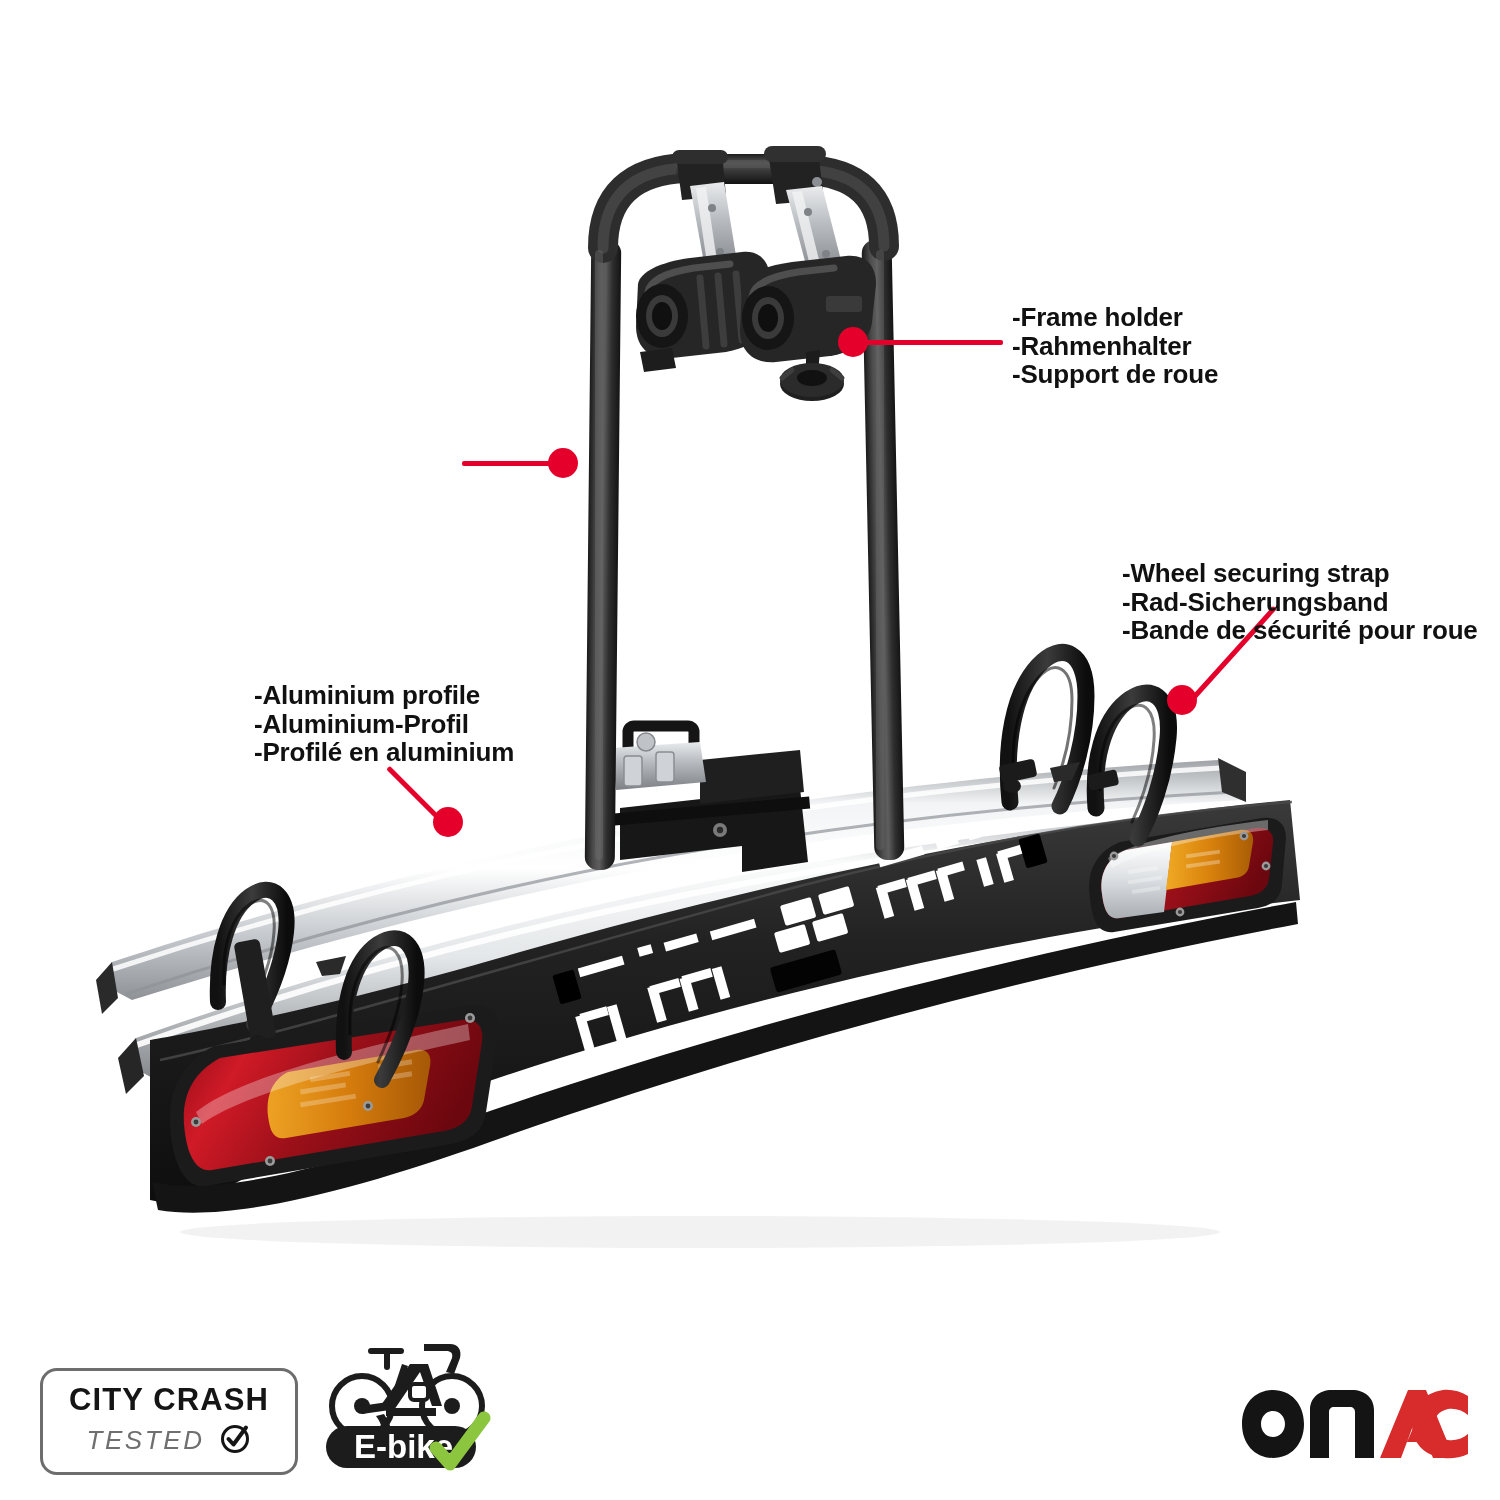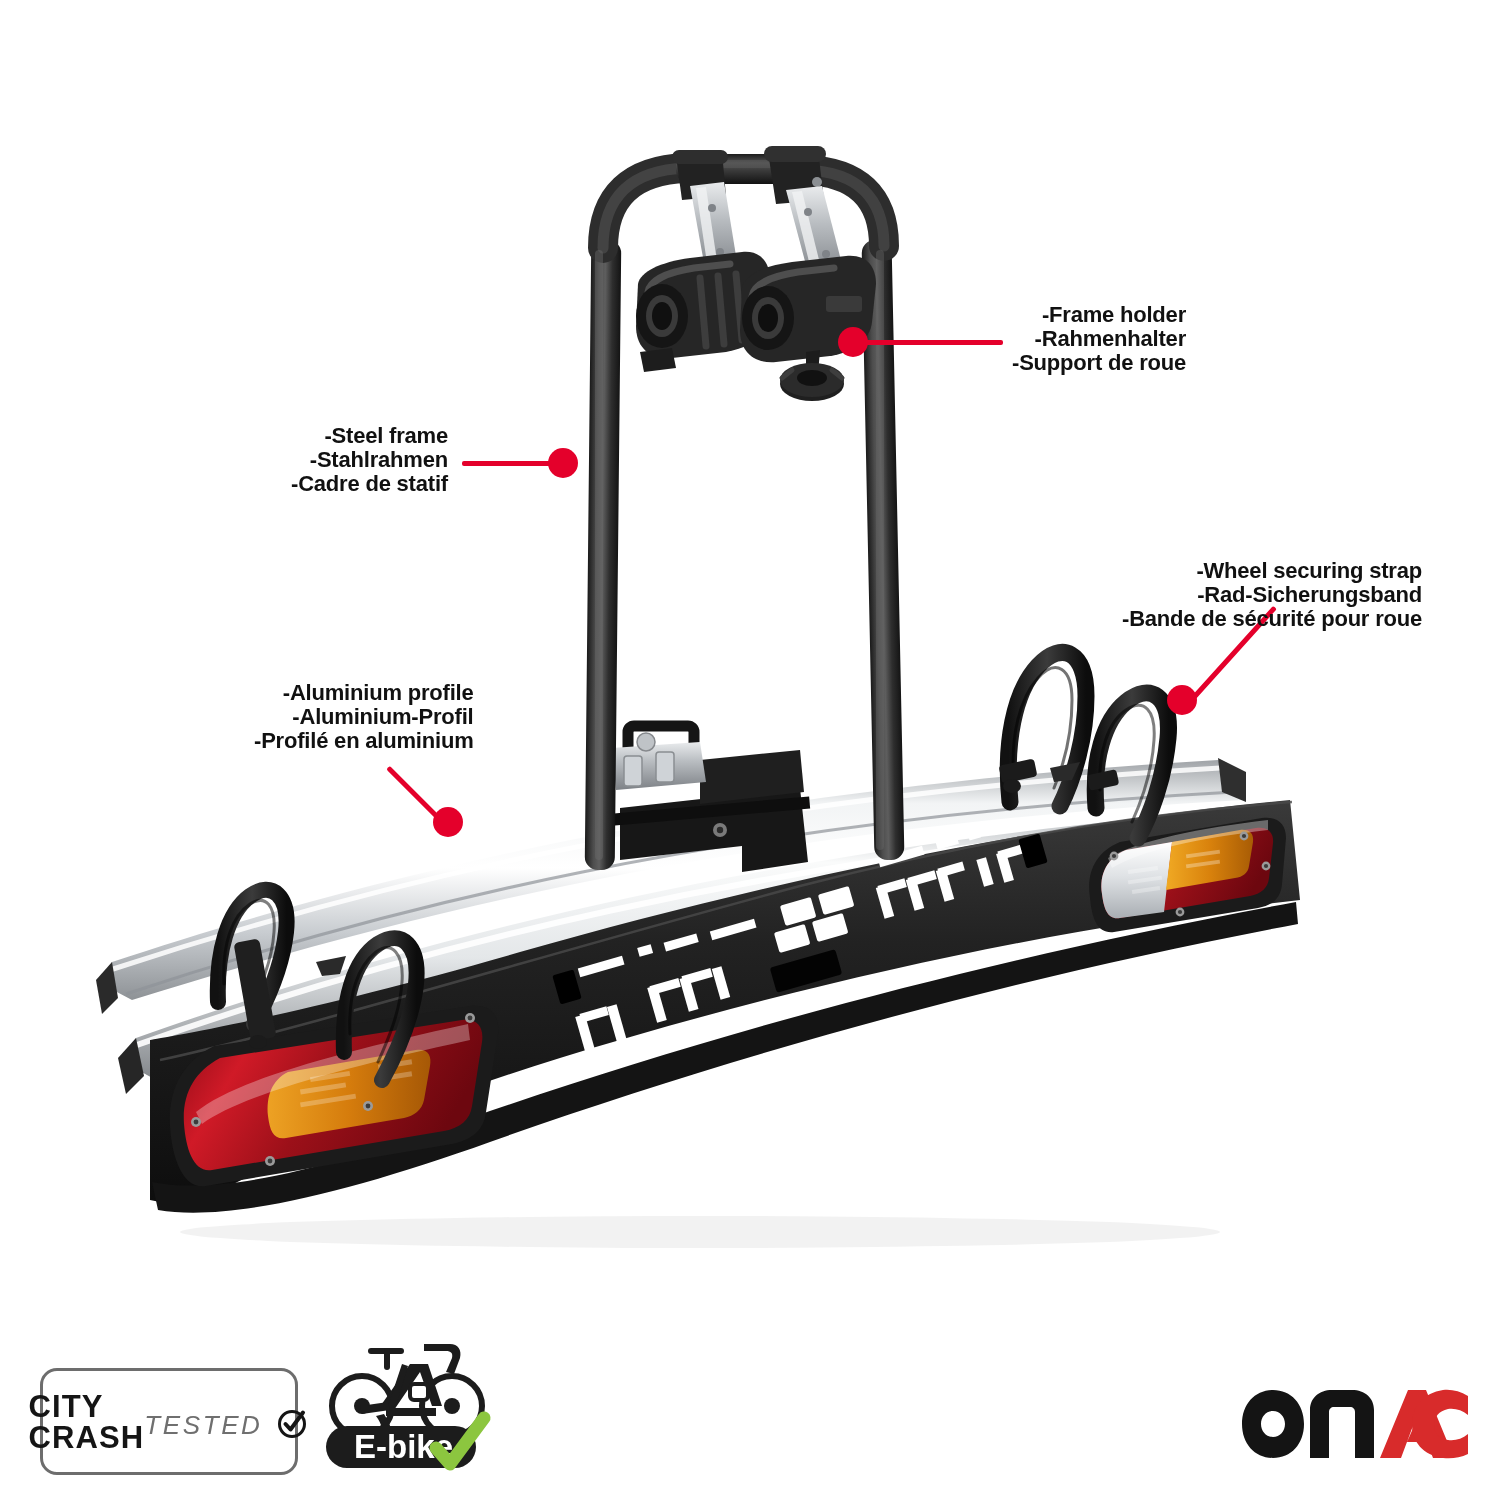--- a/index.html
+++ b/index.html
@@ -4,38 +4,38 @@
 <style>
   html,body{margin:0;padding:0;background:#ffffff;}
   body{width:1500px;height:1500px;position:relative;overflow:hidden;
        font-family:"Liberation Sans","DejaVu Sans",sans-serif;}
 
   .stage{position:absolute;left:0;top:0;width:1500px;height:1500px;}
 
   
   .callout{position:absolute;font-weight:700;color:#111111;
            line-height:1.10;letter-spacing:-0.2px;white-space:nowrap;}
-  .callout div{font-size:22px;text-align:right;}
+  .callout div{font-size:26px;}
   #callout-frame-holder{left:1012px;top:303px;}
   #callout-steel-frame{left:291px;top:424px;}
   #callout-wheel-strap{left:1122px;top:559px;}
   #callout-alu-profile{left:254px;top:681px;}
 
   
   .lead{position:absolute;background:#e4002b;height:5px;transform-origin:0 50%;border-radius:2px;}
   .dot{position:absolute;width:30px;height:30px;border-radius:50%;background:#e4002b;}
 
   
   .prod{position:absolute;left:0;top:0;width:1500px;height:1500px;}
   .prod svg{position:absolute;left:0;top:0;}
 
   
   .badge-crash{position:absolute;left:40px;top:1368px;width:252px;height:101px;
       border:3px solid #6d6d6d;border-radius:17px;background:#fff;
-      display:flex;flex-direction:row;align-items:center;justify-content:center;}
+      display:flex;flex-direction:column;align-items:center;justify-content:center;}
   .badge-crash .l1{font-size:31px;font-weight:700;color:#151515;letter-spacing:1.1px;line-height:1;}
   .badge-crash .l2row{display:flex;align-items:center;gap:13px;margin-top:6px;font-style:italic;}
   .badge-crash .l2{font-size:26px;font-weight:400;color:#6f6f6f;letter-spacing:2.6px;line-height:1;}
 
   .badge-ebike{position:absolute;left:324px;top:1330px;width:180px;height:150px;}
 
   .logo{position:absolute;left:1240px;top:1388px;width:230px;height:72px;}
 </style>
 </head>
 <body>
@@ -379,25 +379,20 @@
 
   <div class="lead" style="left:388px;top:765px;width:80px;transform:rotate(45deg);"></div>
   <div class="dot" style="left:433px;top:807px;"></div>
 
   <div class="callout" id="callout-frame-holder">
     <div>-Frame holder</div>
     <div>-Rahmenhalter</div>
     <div>-Support de roue</div>
   </div>
 
-  <div class="callout" id="callout-steel-frame">
-    <div>-Steel frame</div>
-    <div>-Stahlrahmen</div>
-    <div>-Cadre de statif</div>
-  </div>
 
   <div class="callout" id="callout-alu-profile">
     <div>-Aluminium profile</div>
     <div>-Aluminium-Profil</div>
     <div>-Profilé en aluminium</div>
   </div>
 
   <div class="callout" id="callout-wheel-strap">
     <div>-Wheel securing strap</div>
     <div>-Rad-Sicherungsband</div>

